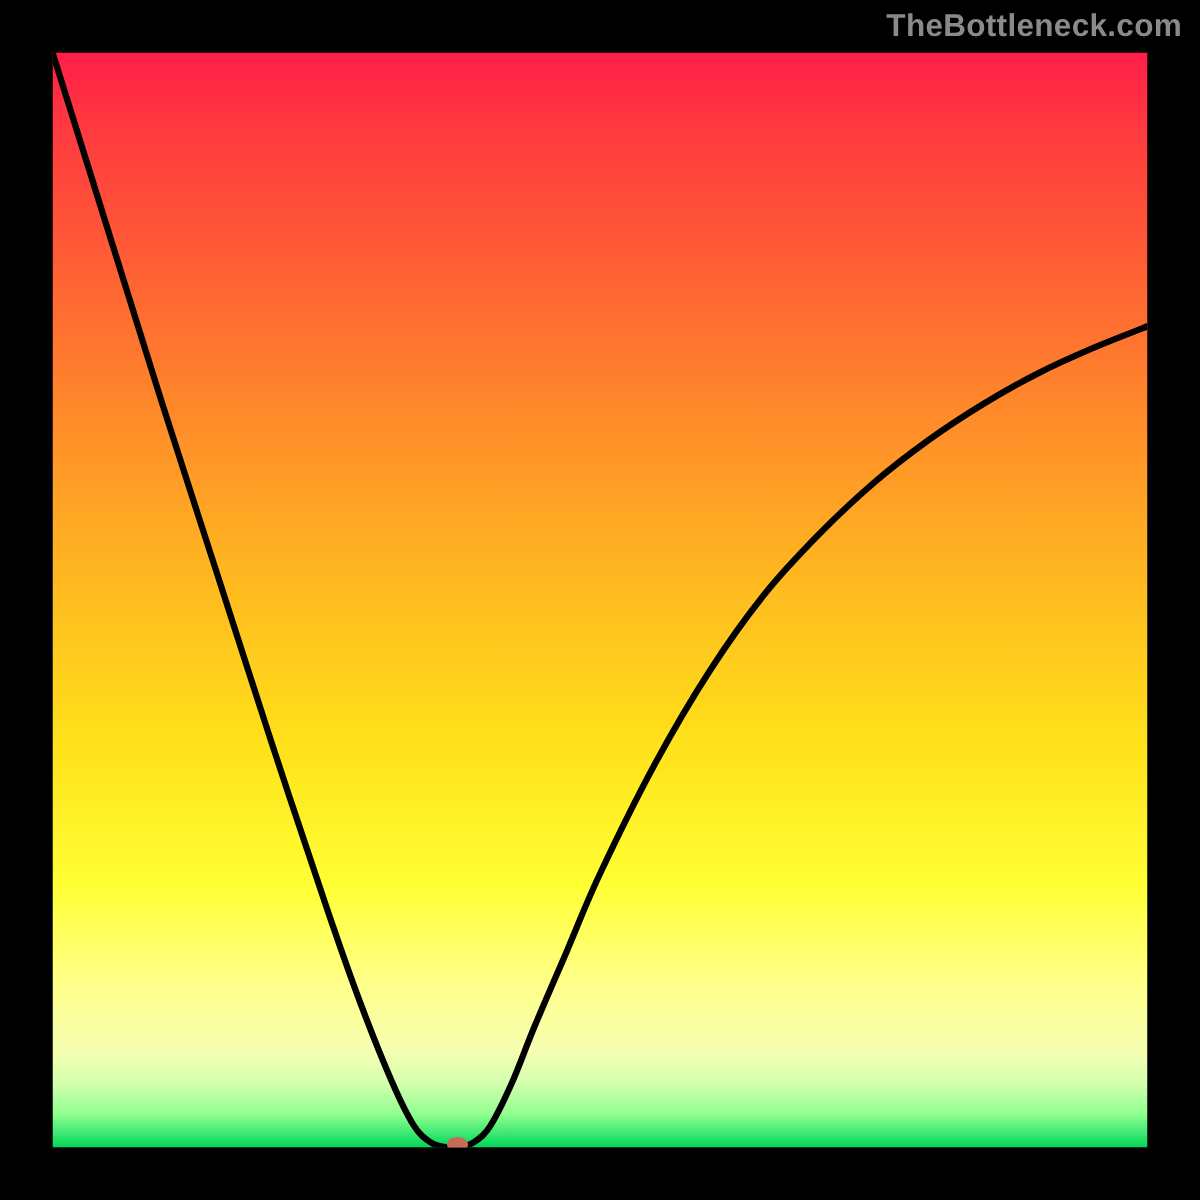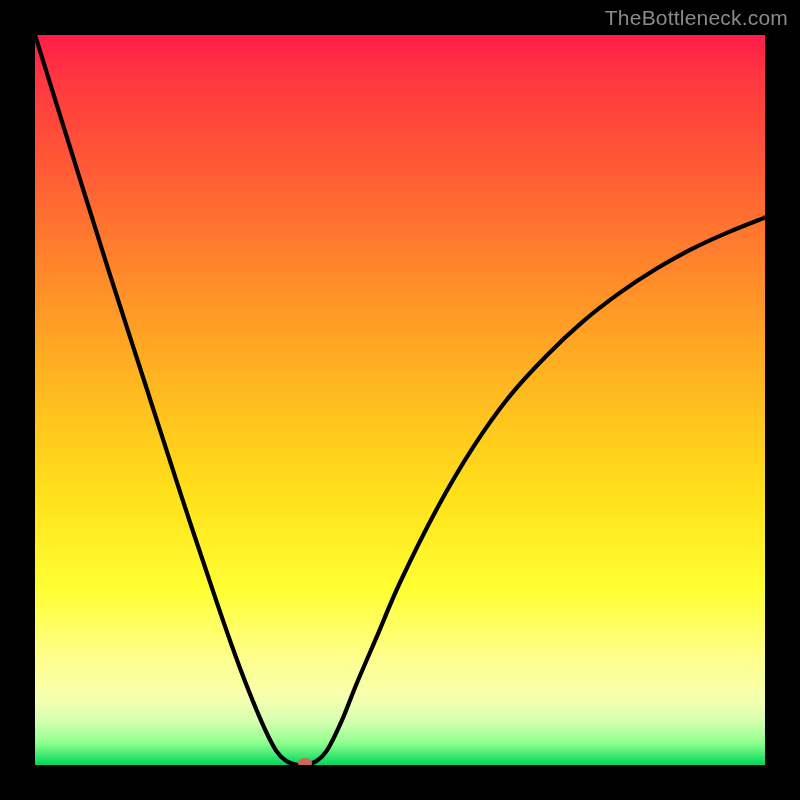--- a/index.html
+++ b/index.html
@@ -49,21 +49,21 @@
       #8fff8f 97%,
       #00d65a 100%
     );
   }
   .watermark {
     position: absolute;
     top: 6px;
     right: 12px;
     color: #8a8a8a;
     font-size: 21px;
-    font-weight: 400;
+    font-weight: 700;
     letter-spacing: 0.2px;
     user-select: none;
   }
   svg.curve {
     position: absolute;
     left: 0;
     top: 0;
     width: 730px;
     height: 730px;
   }

